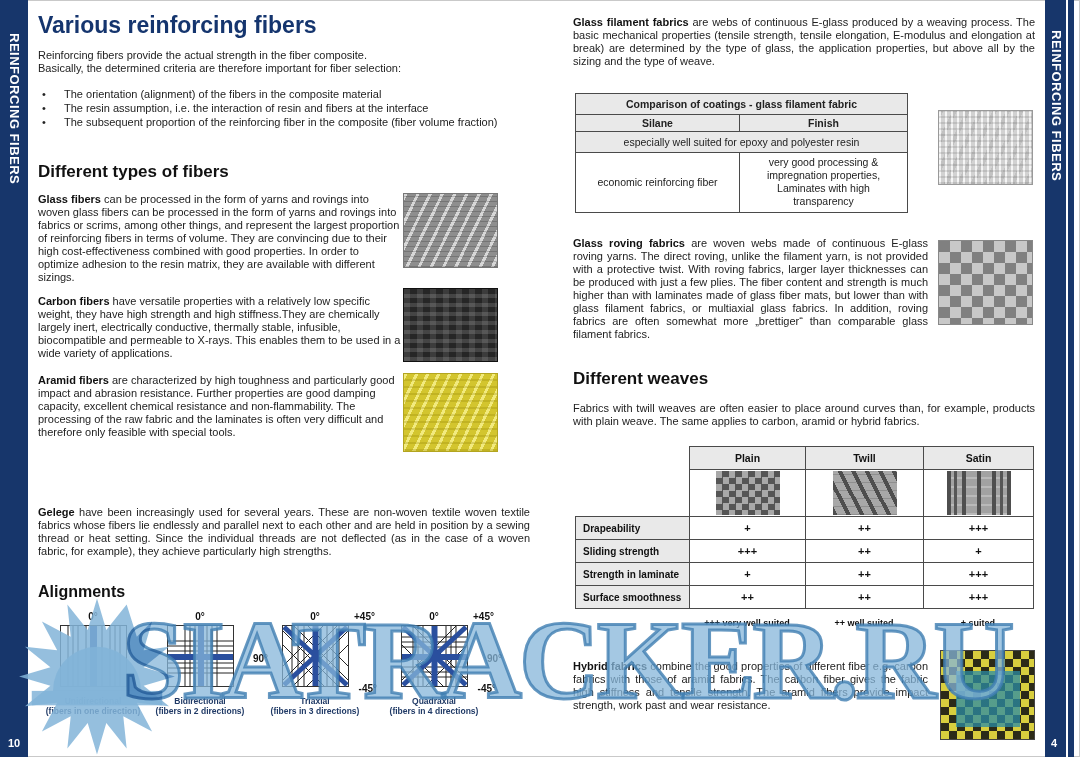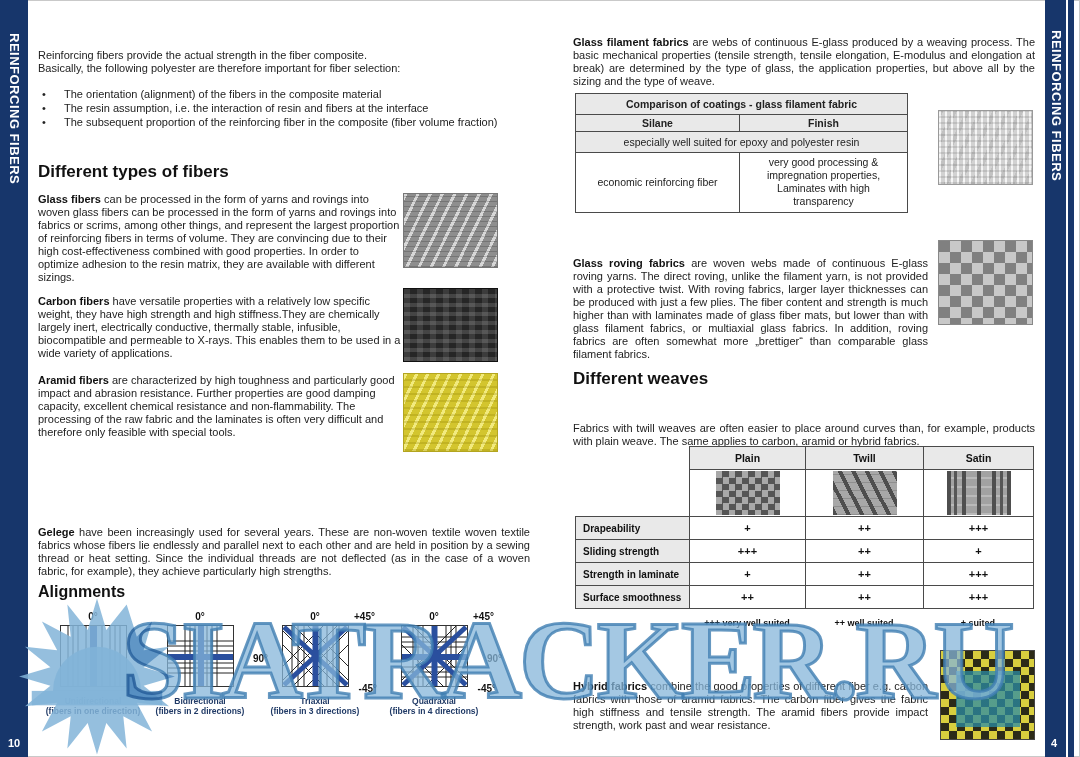--- a/index.html
+++ b/index.html
@@ -18,21 +18,21 @@
   .pagenum { position:absolute; bottom:8px; color:#fff; font-weight:bold; font-size:11px; }
   .sidebar-left .pagenum { left:8px; }
   .sidebar-right .pagenum { left:6px; }
 
   
   .ttl { position:absolute; font-weight:bold; color:#15356e; font-size:23px; }
   .h2 { position:absolute; font-weight:bold; color:#111; font-size:17px; }
   .h2s { position:absolute; font-weight:bold; color:#111; font-size:16px; }
   .body-txt { font-size:11px; line-height:1.18; color:#222; }
   p.abs { position:absolute; }
-  .just { text-align:justify;margin-top:20px; }
+  .just { text-align:justify; }
   .lead { font-weight:bold; color:#111; }
 
   .intro { position:absolute; left:38px; top:49px; width:470px; }
   .bullets { position:absolute; left:38px; top:87px; width:480px; }
   .bullet { position:relative; padding-left:26px; line-height:14.2px; font-size:11px; color:#222; }
   .bullet::before { content:"\2022"; position:absolute; left:4px; }
 
   
   .swatch { position:absolute; }
   .sw-glass { background-color:#8e8e8e;
@@ -116,24 +116,25 @@
     <span class="vlabel">REINFORCING FIBERS</span>
     <span class="pagenum">10</span>
   </div>
 
   <div class="sidebar sidebar-right">
     <span class="inner-line"></span>
     <span class="vlabel">REINFORCING FIBERS</span>
     <span class="pagenum">4</span>
   </div>
 
+  <div class="ttl" style="left:38px; top:12px;">Various reinforcing fibers</div>
 
   <div class="intro body-txt">
     <div>Reinforcing fibers provide the actual strength in the fiber composite.</div>
-    <div>Basically, the following polyester are therefore important for fiber selection:</div>
+    <div>Basically, the determined criteria are therefore important for fiber selection:</div>
   </div>
 
   <div class="bullets">
     <div class="bullet">The orientation (alignment) of the fibers in the composite material</div>
     <div class="bullet">The resin assumption, i.e. the interaction of resin and fibers at the interface</div>
     <div class="bullet">The subsequent proportion of the reinforcing fiber in the composite (fiber volume fraction)</div>
   </div>
 
   <div class="h2" style="left:38px; top:162px;">Different types of fibers</div>
 

